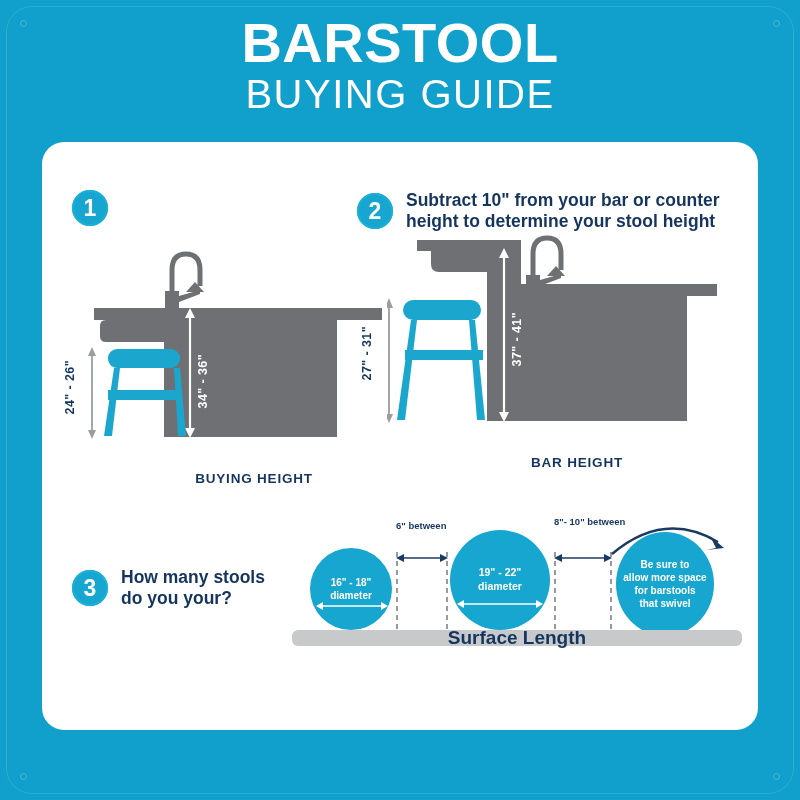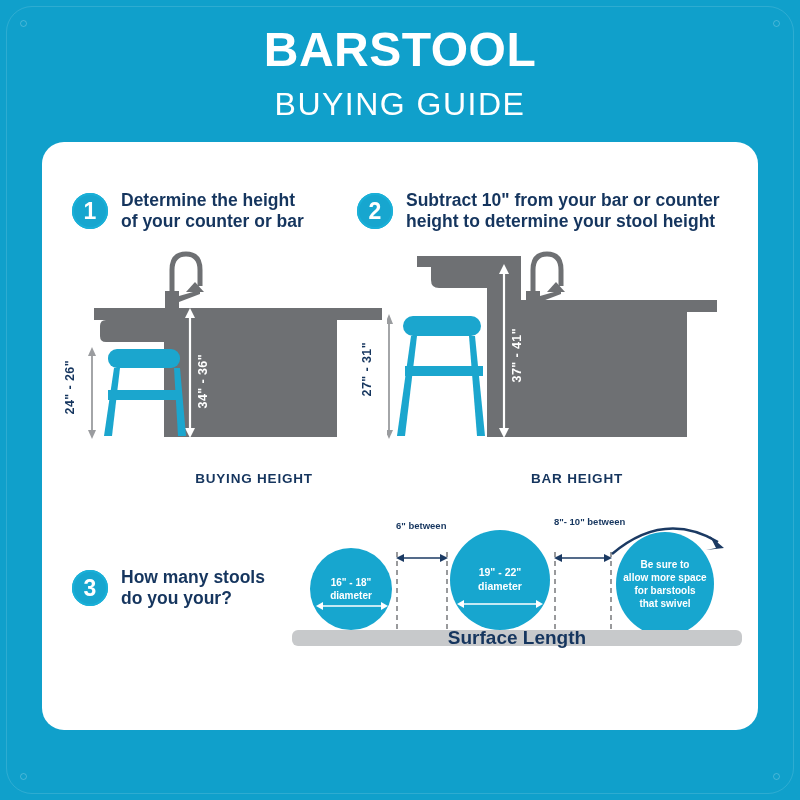--- a/index.html
+++ b/index.html
@@ -43,28 +43,28 @@
 
   
   #header {
     position: absolute;
     left: 0; top: 14px;
     width: 800px;
     text-align: center;
     color: #ffffff;
   }
   #title-main {
-    font-size: 48px;
+    font-size: 56px;
     font-weight: bold;
     letter-spacing: 0.5px;
     line-height: 1.02;
-    margin: 12px;
+    margin: 0;
   }
   #title-sub {
-    font-size: 32px;
+    font-size: 40px;
     font-weight: 300;
     letter-spacing: 1.5px;
     line-height: 1.08;
     margin: 2px 0 0 0;
   }
 
   
   #card {
     position: absolute;
     left: 42px; top: 142px;
@@ -103,21 +103,21 @@
     white-space: pre-line;
   }
 
   #step1-head { left: 30px;  top: 48px; }
   #step2-head { left: 315px; top: 48px; }
   #step3-head { left: 30px;  top: 425px; }
 
   
   .diagram { position: absolute; }
   #diagram-counter { left: 40px;  top: 100px; width: 300px; height: 240px; }
-  #diagram-bar     { left: 345px; top: 100px; width: 330px; height: 240px; }
+  #diagram-bar     { left: 345px; top: 84px; width: 330px; height: 240px; }
 
   .caption {
     position: absolute;
     color: #15355e;
     font-size: 13.5px;
     font-weight: bold;
     letter-spacing: 0.8px;
     text-align: center;
     width: 100%;
     left: 0;
@@ -197,22 +197,20 @@
 
   <div id="header">
     <div id="title-main">BARSTOOL</div>
     <div id="title-sub">BUYING GUIDE</div>
   </div>
 
   <div id="card">
 
     <div class="step-head" id="step1-head">
       <div class="step-num">1</div>
-      <div class="step-text">Determine the height
-of your counter or bar</div>
     </div>
 
     <div class="step-head" id="step2-head">
       <div class="step-num">2</div>
       <div class="step-text">Subtract 10" from your bar or counter
 height to determine your stool height</div>
     </div>
 
     <div class="diagram" id="diagram-counter">
       <svg width="300" height="215" viewBox="0 0 300 215">

